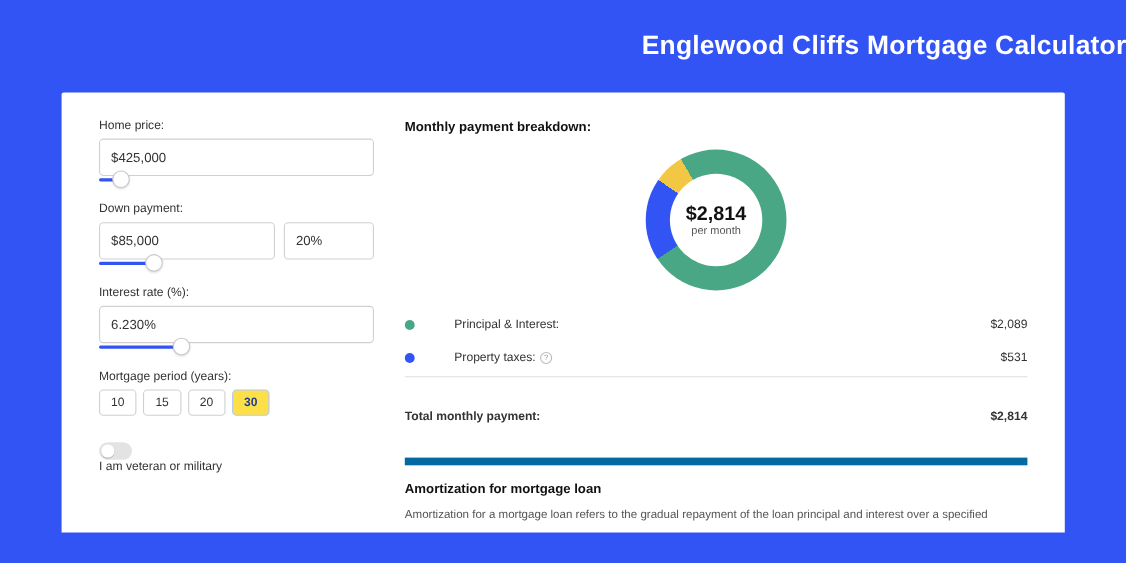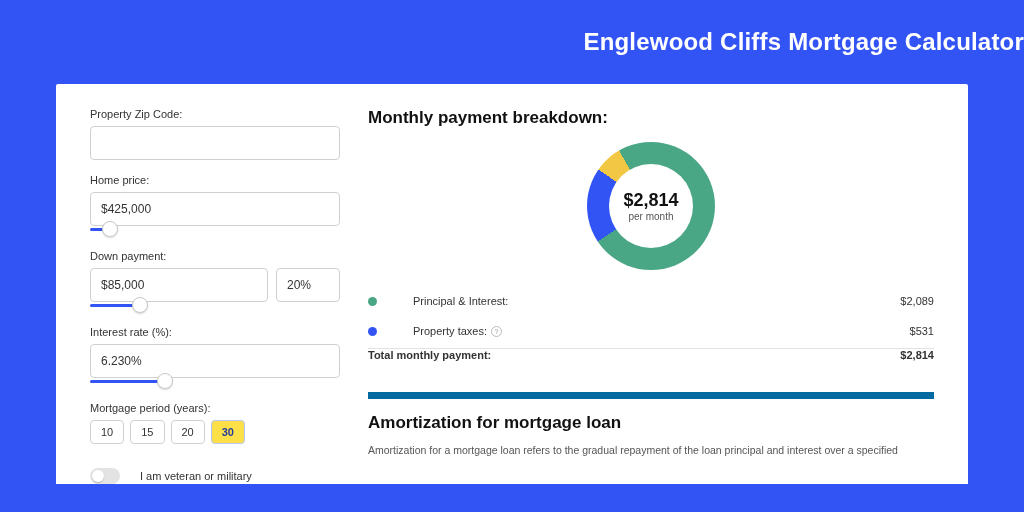--- a/index.html
+++ b/index.html
@@ -6,62 +6,58 @@
   html, body { width: 1024px; height: 512px; overflow: hidden; font-family: -apple-system, BlinkMacSystemFont, "Segoe UI", Arial, sans-serif; }
   body { background: #3354f4; }
   .title { text-align: right; color: #fff; font-size: 24px; font-weight: 700; padding-top: 28px; letter-spacing: .2px; }
   .panel { background: #fff; margin: 28px 56px 0; border-radius: 2px 2px 0 0; padding: 24px 34px 0; display: flex; gap: 28px; height: 400px; }
   .left { width: 250px; flex-shrink: 0; }
   .right { flex: 1; }
   .label { font-size: 11px; color: #333; margin-bottom: 6px; }
   .field { width: 100%; border: 1px solid #d0d0d0; border-radius: 4px; height: 34px; padding: 0 10px; font-size: 12px; color: #333; background:#fff; }
   .row { display: flex; gap: 8px; }
   .row .field.big { flex: 1; }
-  .row .field.small { width: 64px; }
+  .row .field.small { width: 82px; }
   .section { margin-bottom: 14px; }
   .slider { position: relative; height: 12px; margin-top: -2px; }
   .slider .track-fill { position: absolute; top: 4px; left: 0; height: 3px; background: #3354f4; border-radius: 2px; }
   .slider .thumb { position: absolute; top: -3px; width: 16px; height: 16px; background: #fff; border: 1px solid #c9c9c9; border-radius: 50%; box-shadow: 0 1px 2px rgba(0,0,0,.15); }
   .pillgroup { display: flex; gap: 6px; }
   .pill { border: 1px solid #d0d0d0; border-radius: 4px; padding: 5px 10px; font-size: 11px; color: #333; cursor: pointer; background:#fff; }
   .pill.selected { background: #fde047; border-color: #b6c6f7; color: #203b99; font-weight: 600; }
-  .toggle-row { display: flex; align-items: center; gap: 20px; margin-top: 24px; }
+  .toggle-row { display: flex; align-items: flex-start; gap: 0; margin-top: 24px; flex-direction: column; }
   .toggle { width: 30px; height: 16px; background: #e3e3e3; border-radius: 999px; position: relative; }
   .toggle .knob { position: absolute; left: 2px; top: 2px; width: 12px; height: 12px; background: #fff; border-radius: 50%; box-shadow:0 1px 1px rgba(0,0,0,.2); }
-  .section-title { font-size: 17px; font-weight: 700; color: #111; }
+  .section-title { font-size: 12px; font-weight: 700; color: #111; }
   .donut-wrap { display: flex; justify-content: center; padding: 14px 0 10px; }
   .donut { width: 128px; height: 128px; border-radius: 50%; position: relative; }
   .donut .hole { position: absolute; inset: 22px; background: #fff; border-radius: 50%; display: flex; flex-direction: column; align-items: center; justify-content: center; }
   .donut .big { font-size: 18px; font-weight: 700; color: #111; }
   .donut .sub { font-size: 10px; color: #555; }
   .legend { margin-top: 6px; }
   .legend-row { display: flex; align-items: center; padding: 9px 0; border-bottom: 0 solid transparent; gap: 28px; }
   .dot { width: 9px; height: 9px; border-radius: 50%; margin-right: 8px; flex-shrink:0; }
   .legend-label { font-size: 11px; color: #333; display: flex; align-items: center; gap: 4px; }
   .info-icon { width: 11px; height: 11px; border: 1px solid #bbb; border-radius: 50%; display: inline-flex; align-items: center; justify-content: center; font-size: 7px; color: #999; line-height:1; }
   .legend-val { margin-left: auto; font-size: 11px; color: #333; }
-  .legend-row.total { border-top: 1px solid #e2e2e2; padding-top: 0; margin-top: 2px; }
+  .legend-row.total { border-top: 1px solid #e2e2e2; padding-top: 30px; margin-top: 2px; }
   .legend-row.total .legend-label, .legend-row.total .legend-val { font-weight: 700; }
   .amort { margin-top: 22px; border-top: 7px solid #0369a1; padding-top: 14px; }
   .amort .section-title { margin-bottom: 10px; }
   .amort-body { font-size: 10.5px; color: #555; line-height: 1.5; }
 </style>
 </head>
 <body>
 
 <div class="title">Englewood Cliffs Mortgage Calculator</div>
 
 <div class="panel">
 
   <div class="left">
 
-    <div class="section">
-      <div class="label">Property Zip Code:</div>
-      <input class="field" value="" style="">
-    </div>
 
     <div class="section">
       <div class="label">Home price:</div>
       <input class="field" value="$425,000" style="">
       <div class="slider">
         <div class="track-fill" style="width:8%"></div>
         <div class="thumb" style="left:calc(8% - 8px)"></div>
       </div>
     </div>
 

